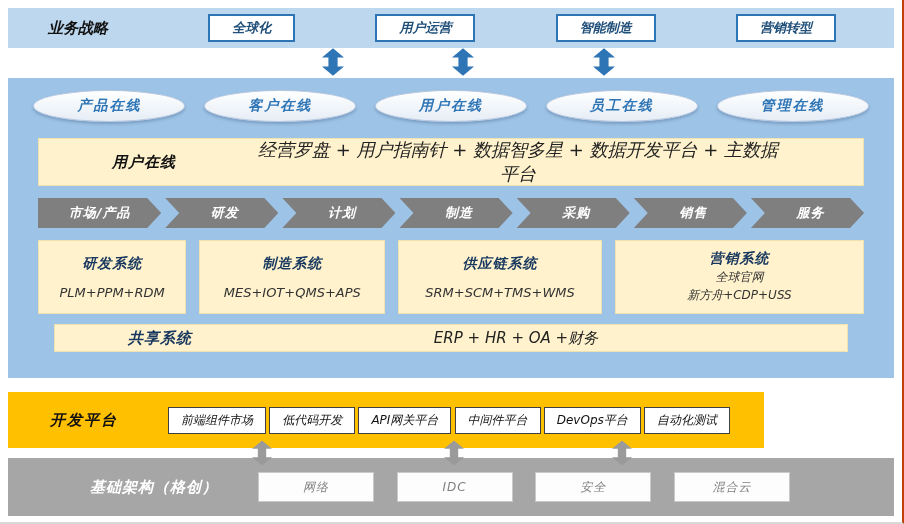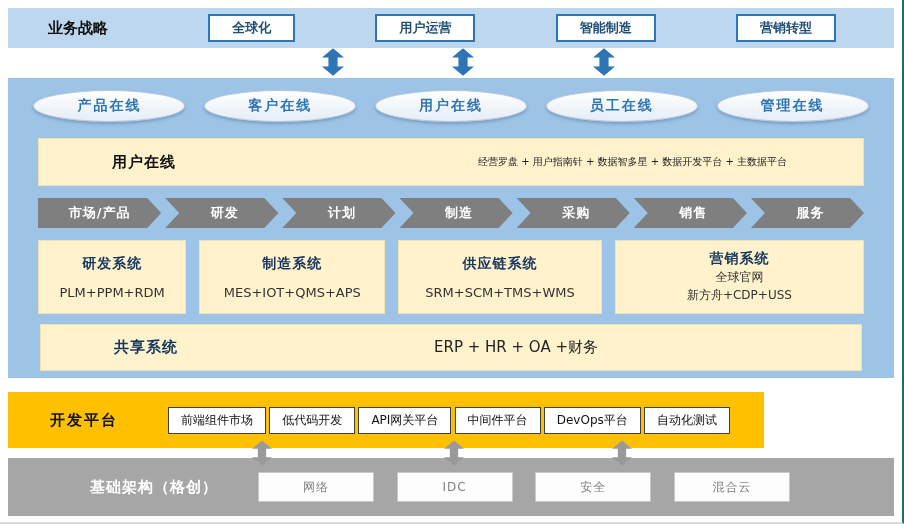--- a/index.html
+++ b/index.html
@@ -5,23 +5,24 @@
   * { margin: 0; padding: 0; box-sizing: border-box; }
   body {
     font-family: "DejaVu Sans", "Liberation Sans", sans-serif;
     background: #f2f2f2;
   }
   .page {
     position: relative;
     width: 904px;
     height: 524px;
     background: #ffffff;
-    border-right: 2px solid #0f766e;
+    border-right: 2px solid #c2410c;
     border-bottom: 2px solid #d9d9d9;
     overflow: hidden;
+    font-style: italic;
   }
   
   .strategy-band {
     position: absolute; left: 8px; top: 8px; width: 886px; height: 40px;
     background: #BDD7EE;
     display: flex; align-items: center; padding: 0 18px 0 40px;
   }
   .strategy-label {
     font-size: 15px; font-weight: bold; color: #111; flex: 0 0 120px;
   }
@@ -55,21 +56,21 @@
   .cream-box { background: #FFF2CC; border: 1px solid #f0e2ae; }
   .bigdata-box {
     margin: 16px 30px 0; height: 48px;
     display: flex; align-items: center;
   }
   .bigdata-title {
     flex: 0 0 210px; text-align: center;
     font-size: 15px; font-weight: bold; color: #111; letter-spacing: 1px;
   }
   .bigdata-content {
-    flex: 1; text-align: right; font-size: 10px; color: #222; padding-right: 76px;
+    flex: 1; text-align: center; font-size: 18px; color: #222; padding-right: 76px;
   }
   .chain-row {
     margin: 12px 30px 0; height: 30px; display: flex; gap: 4px;
   }
   .chain-step {
     flex: 1; background: #7F7F7F; color: #fff;
     font-size: 13px; font-weight: bold; letter-spacing: 1px;
     display: flex; align-items: center; justify-content: center;
     clip-path: polygon(0 0, calc(100% - 14px) 0, 100% 50%, calc(100% - 14px) 100%, 0 100%, 14px 50%);
     padding-left: 6px;
@@ -83,21 +84,21 @@
     margin: 12px 30px 0; height: 74px; display: flex; gap: 13px;
   }
   .system-box {
     display: flex; flex-direction: column; align-items: center; justify-content: center;
     gap: 12px;
   }
   .system-title { font-size: 14px; font-weight: bold; color: #17375E; letter-spacing: 1px; }
   .system-line { font-size: 13px; color: #333; }
   .system-line.small { font-size: 12px; }
   .shared-box {
-    margin: 10px 32px 0; height: 47px; display: flex; align-items: center; justify-content: space-between;
+    margin: 10px 46px 0; height: 28px; display: flex; align-items: center; justify-content: space-between;
   }
   .shared-title {
     flex: 0 0 210px; text-align: center;
     font-size: 15px; font-weight: bold; color: #17375E; letter-spacing: 1px;
   }
   .shared-content {
     flex: 1; text-align: center; font-size: 15px; color: #222; padding-right: 80px;
   }
   
   .dev-band {

